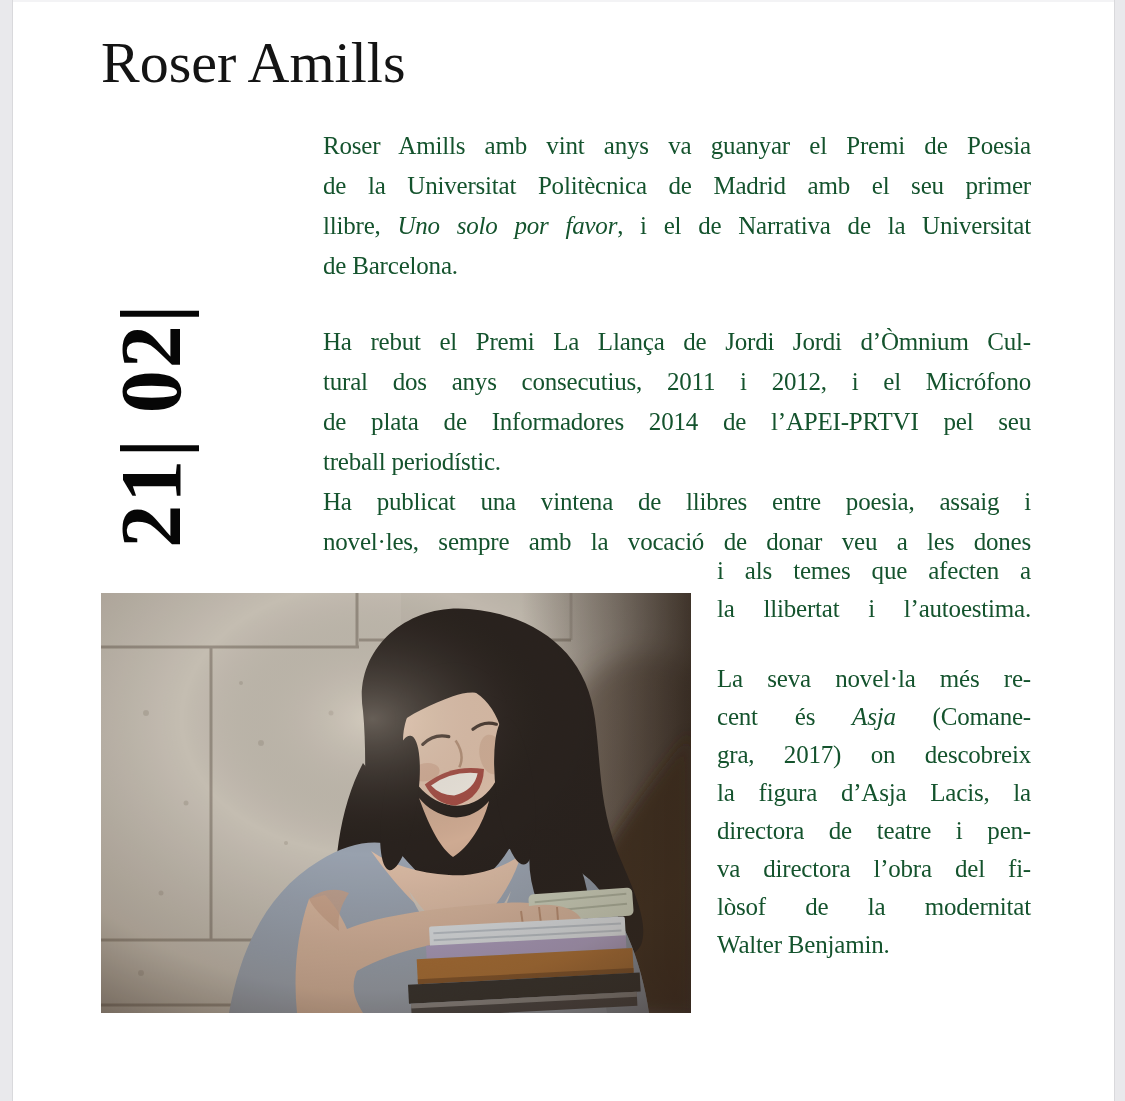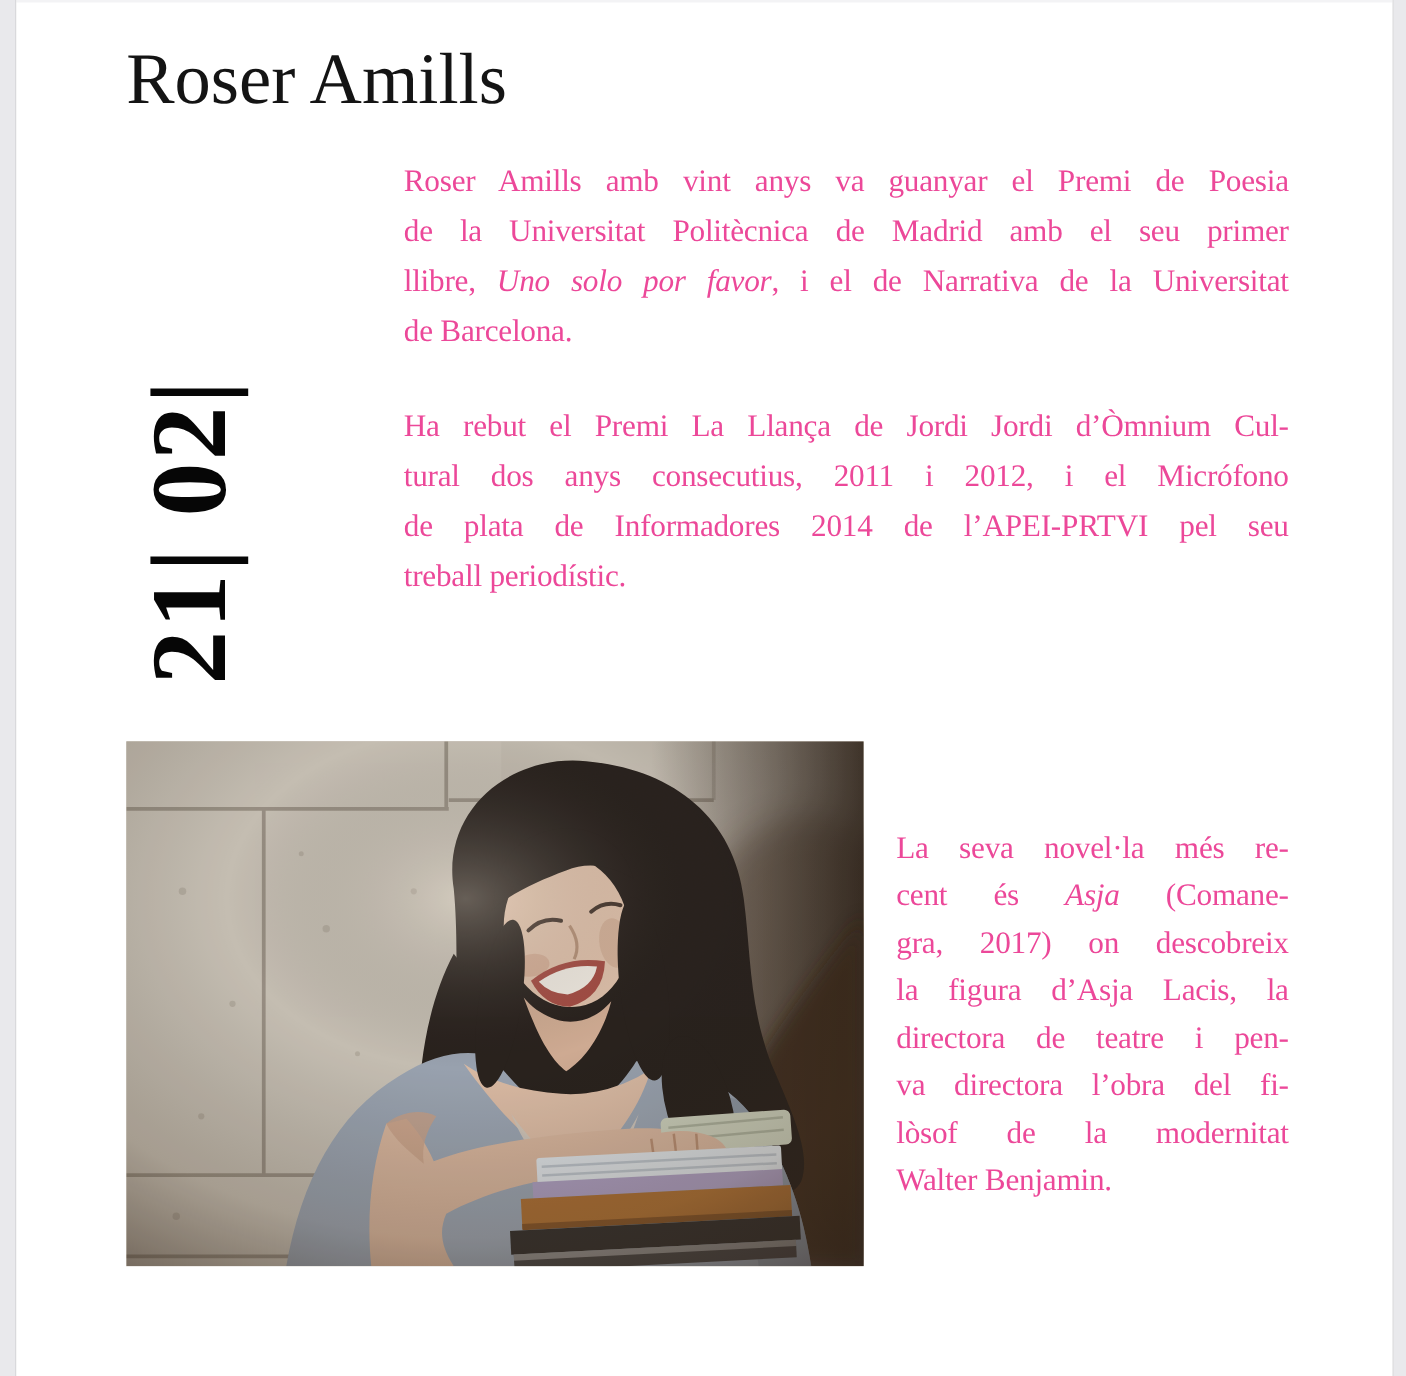--- a/index.html
+++ b/index.html
@@ -7,21 +7,21 @@
          font-family:"Liberation Serif", serif;}
   .sheet{position:absolute;left:12px;top:0;width:1101px;height:1101px;background:#ffffff;
          border-left:1px solid #d9d9dc;border-right:1px solid #d9d9dc;
          box-shadow:inset 0 2px 0 #f3f3f5;}
   .title{position:absolute;left:88px;top:28px;margin:0;font-size:58px;font-weight:400;
          color:#141414;letter-spacing:0;line-height:1.2;}
   .datemark{position:absolute;left:138px;top:425px;width:0;height:0;}
   .datemark span{display:inline-block;white-space:nowrap;
          transform:translate(-50%,-50%) rotate(-90deg);
          font-size:86px;font-weight:700;color:#060606;letter-spacing:2px;}
-  .textblock{position:absolute;color:#ec4899;font-size:25px;line-height:40px;
+  .textblock{position:absolute;color:#14532d;font-size:25px;line-height:40px;
          letter-spacing:-0.2px;}
   .tb-main{left:310px;width:708px;}
   .tb-side{left:704px;width:314px;line-height:38px;}
   #p1{top:126px;} #p2{top:322px;} #p3{top:482px;}
   #p3wrap{top:552px;} #p4{top:660px;}
   .line{text-align:justify;text-align-last:justify;}
   [data-justify="last-left"] .line:last-child{text-align-last:left;}
   em{font-style:italic;}
   .photo{position:absolute;left:88px;top:593px;width:590px;height:420px;margin:0;
          overflow:hidden;background:#c2bbb0;}
@@ -46,22 +46,28 @@
         <div class="line">de Barcelona.</div>
       </div>
 
     <div class="textblock tb-main" id="p2" data-justify="last-left">
         <div class="line">Ha rebut el Premi La Llança de Jordi Jordi d’Òmnium Cul-</div>
         <div class="line">tural dos anys consecutius, 2011 i 2012, i el Micrófono</div>
         <div class="line">de plata de Informadores 2014 de l’APEI-PRTVI pel seu</div>
         <div class="line">treball periodístic.</div>
       </div>
 
+    <div class="textblock tb-main" id="p3" data-justify="all">
+        <div class="line">Ha publicat una vintena de llibres entre poesia, assaig i</div>
+        <div class="line">novel·les, sempre amb la vocació de donar veu a les dones</div>
+      </div>
 
     <div class="textblock tb-side" id="p3wrap" data-justify="all">
+        <div class="line">i als temes que afecten a</div>
+        <div class="line">la llibertat i l’autoestima.</div>
       </div>
 
     <div class="textblock tb-side" id="p4" data-justify="last-left">
         <div class="line">La seva novel·la més re-</div>
         <div class="line">cent és <em>Asja</em> (Comane-</div>
         <div class="line">gra, 2017) on descobreix</div>
         <div class="line">la figura d’Asja Lacis, la</div>
         <div class="line">directora de teatre i pen-</div>
         <div class="line">va directora l’obra del fi-</div>
         <div class="line">lòsof de la modernitat</div>

